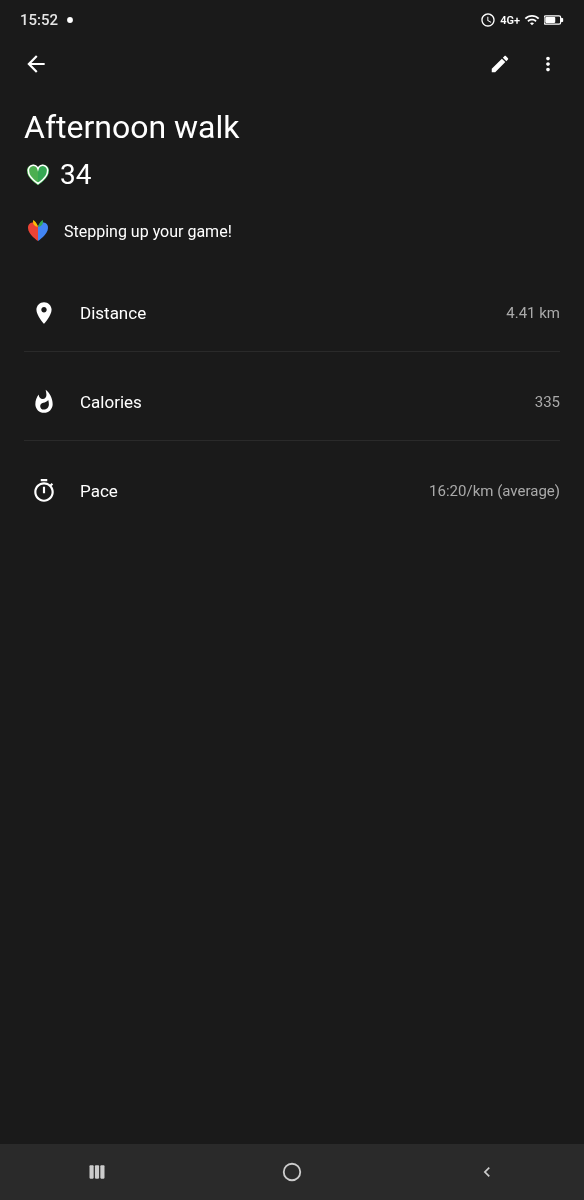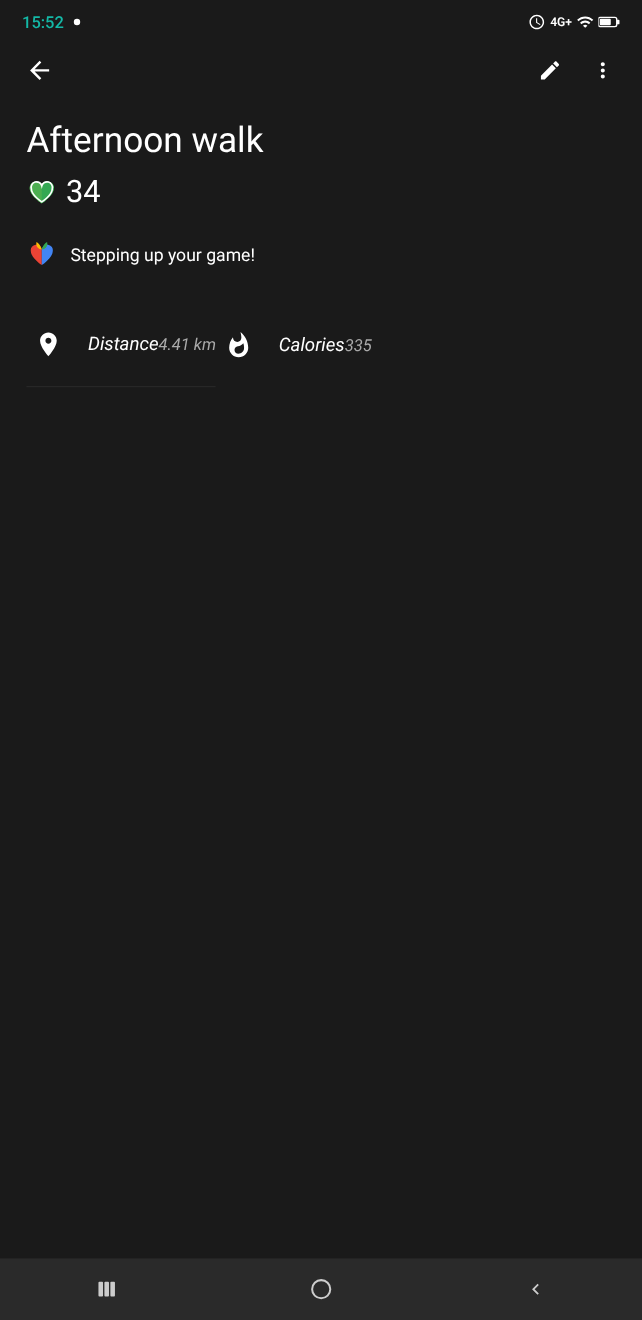--- a/index.html
+++ b/index.html
@@ -19,21 +19,21 @@
     .status-bar {
       display: flex;
       justify-content: space-between;
       align-items: center;
       padding: 8px 20px 4px;
       height: 36px;
     }
     .status-time {
       font-size: 15px;
       font-weight: 500;
-      color: #14b8a6;
+      color: #e5e5e5;
       display: flex;
       align-items: center;
       gap: 5px;
     }
     .status-icons {
       display: flex;
       align-items: center;
       gap: 4px;
     }
 
@@ -133,23 +133,22 @@
 
     .achievement-text {
       font-size: 16px;
       color: #ffffff;
       font-weight: 400;
     }
 
     
     .stats-list {
       display: flex;
-      flex-direction: row;
-      gap: 1px;
-      font-style: italic;
+      flex-direction: column;
+      gap: 12px;
     }
 
     .stat-row {
       display: flex;
       align-items: center;
       padding: 18px 0;
       border-bottom: 1px solid #2a2a2a;
     }
     .stat-row:last-child {
       border-bottom: none;
@@ -304,20 +303,29 @@
       <div class="stat-icon-wrap">
         <svg width="26" height="26" viewBox="0 0 24 24" fill="white">
           <path d="M13.5.67s.74 2.65.74 4.8c0 2.06-1.35 3.73-3.41 3.73-2.07 0-3.63-1.67-3.63-3.73l.03-.36C5.21 7.51 4 10.62 4 14c0 4.42 3.58 8 8 8s8-3.58 8-8C20 8.61 17.41 3.8 13.5.67zM11.71 19c-1.78 0-3.22-1.4-3.22-3.14 0-1.62 1.05-2.76 2.81-3.12 1.77-.36 3.6-1.21 4.62-2.58.39 1.29.59 2.65.59 4.04 0 2.65-2.15 4.8-4.8 4.8z"></path>
         </svg>
       </div>
       <span class="stat-label">Calories</span>
       <span class="stat-value">335</span>
     </div>
 
 
+    <div class="stat-row">
+      <div class="stat-icon-wrap">
+        <svg width="26" height="26" viewBox="0 0 24 24" fill="white">
+          <path d="M15 1H9v2h6V1zm-4 13h2V8h-2v6zm8.03-6.61l1.42-1.42c-.43-.51-.9-.99-1.41-1.41l-1.42 1.42C16.07 4.74 14.12 4 12 4c-4.97 0-9 4.03-9 9s4.02 9 9 9 9-4.03 9-9c0-2.12-.74-4.07-1.97-5.61zM12 20c-3.87 0-7-3.13-7-7s3.13-7 7-7 7 3.13 7 7-3.13 7-7 7z"></path>
+        </svg>
+      </div>
+      <span class="stat-label">Pace</span>
+      <span class="stat-value">16:20/km (average)</span>
+    </div>
 
   </div>
 </div>
 
 <div class="bottom-nav">
   <div class="bottom-nav-btn">
     <svg width="20" height="20" viewBox="0 0 24 24" fill="#cccccc">
       <rect x="3" y="4" width="5" height="16" rx="1" fill="#cccccc"></rect>
       <rect x="9.5" y="4" width="5" height="16" rx="1" fill="#cccccc"></rect>
       <rect x="16" y="4" width="5" height="16" rx="1" fill="#cccccc"></rect>

